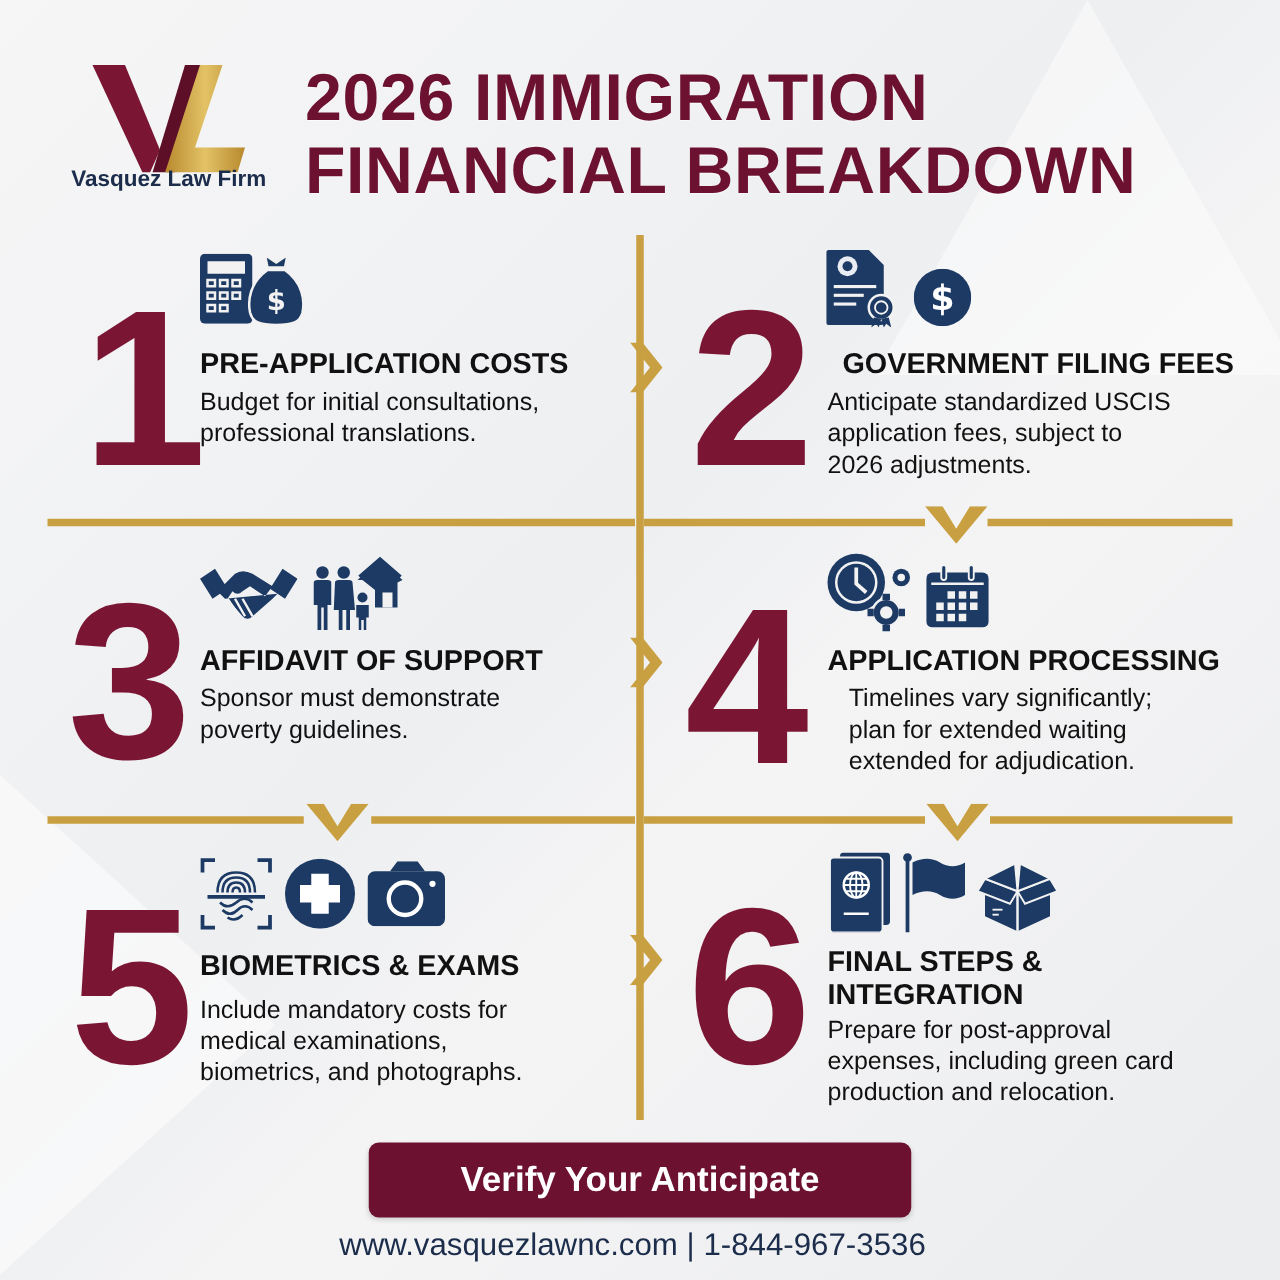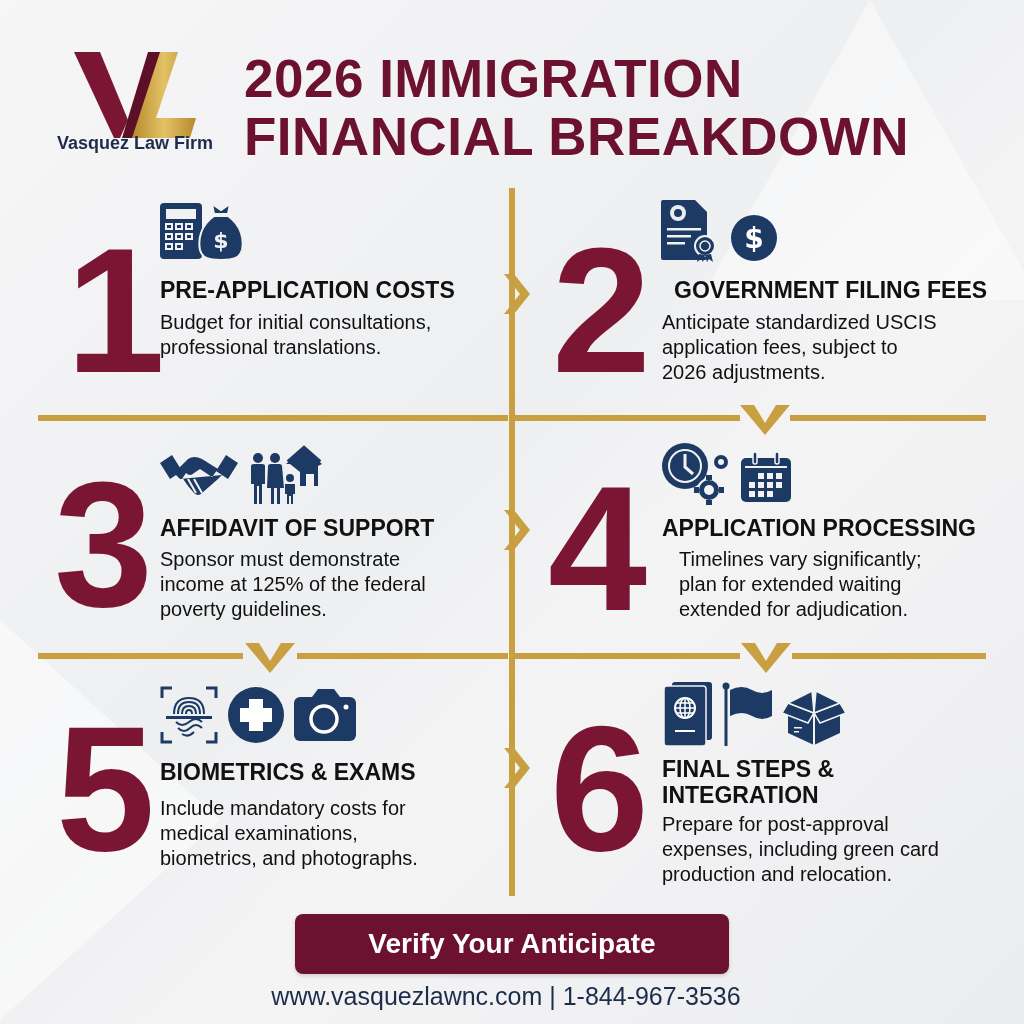--- a/index.html
+++ b/index.html
@@ -171,21 +171,20 @@
       <path d="M3 22 Q3 20 6 20 L14 20 Q17 20 17 22 L17 40 L14 40 L14 60 L11 60 L11 42 L9 42 L9 60 L6 60 L6 40 L3 40 Z" fill="#1c3a63"></path>
       <circle cx="27" cy="14" r="5" fill="#1c3a63"></circle>
       <path d="M20 22 Q20 20 23 20 L31 20 Q34 20 34 22 L36 44 L32 44 L32 60 L29 60 L29 44 L26 44 L26 60 L23 60 L23 44 L19 44 Z" fill="#1c3a63"></path>
       <circle cx="42" cy="34" r="4" fill="#1c3a63"></circle>
       <path d="M37 40 L47 40 L47 50 L45 50 L45 60 L43 60 L43 52 L41 52 L41 60 L39 60 L39 50 L37 50 Z" fill="#1c3a63"></path>
     </svg>
   </div>
   <div class="heading" style="left:160px;top:514px;">AFFIDAVIT OF SUPPORT</div>
   <div class="desc" style="left:160px;top:547px;">
     <div>Sponsor must demonstrate</div>
-    <div>income at 125% of the federal</div>
     <div>poverty guidelines.</div>
   </div>
 </div>
 
 <div class="section">
   <div class="num" style="left:548px;top:460px;">4</div>
   <div class="icons" style="left:661px;top:442px;">
     <svg width="70" height="64" viewBox="0 0 70 64">
       <circle cx="24" cy="24" r="23" fill="#1c3a63"></circle>
       <circle cx="24" cy="24" r="17" fill="#f2f2f2"></circle>

